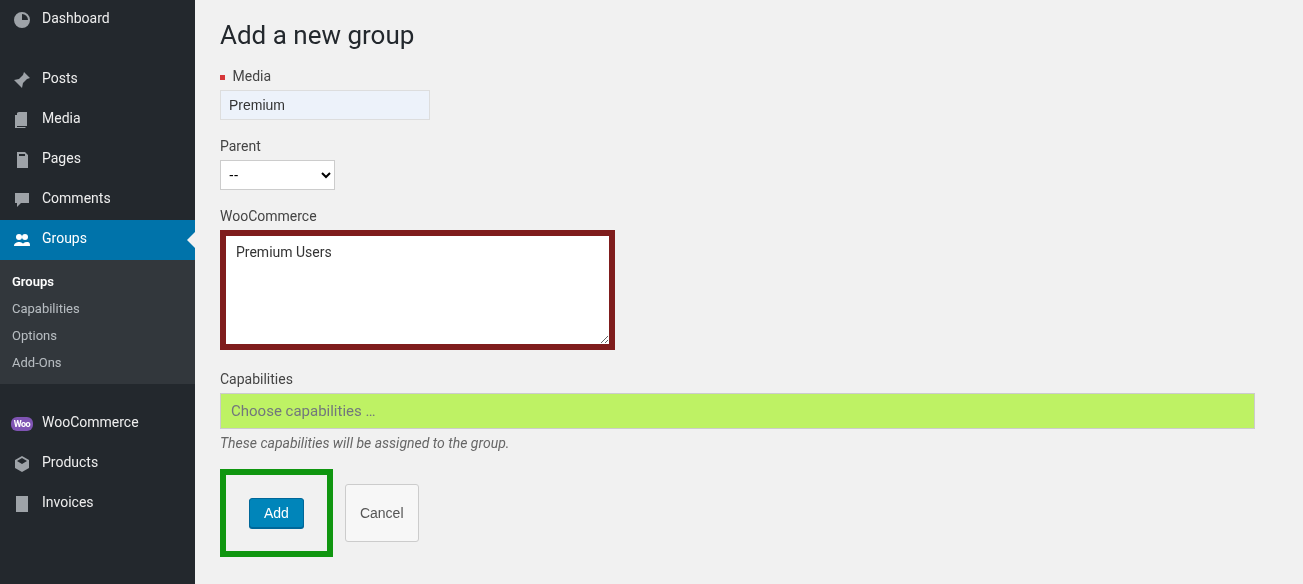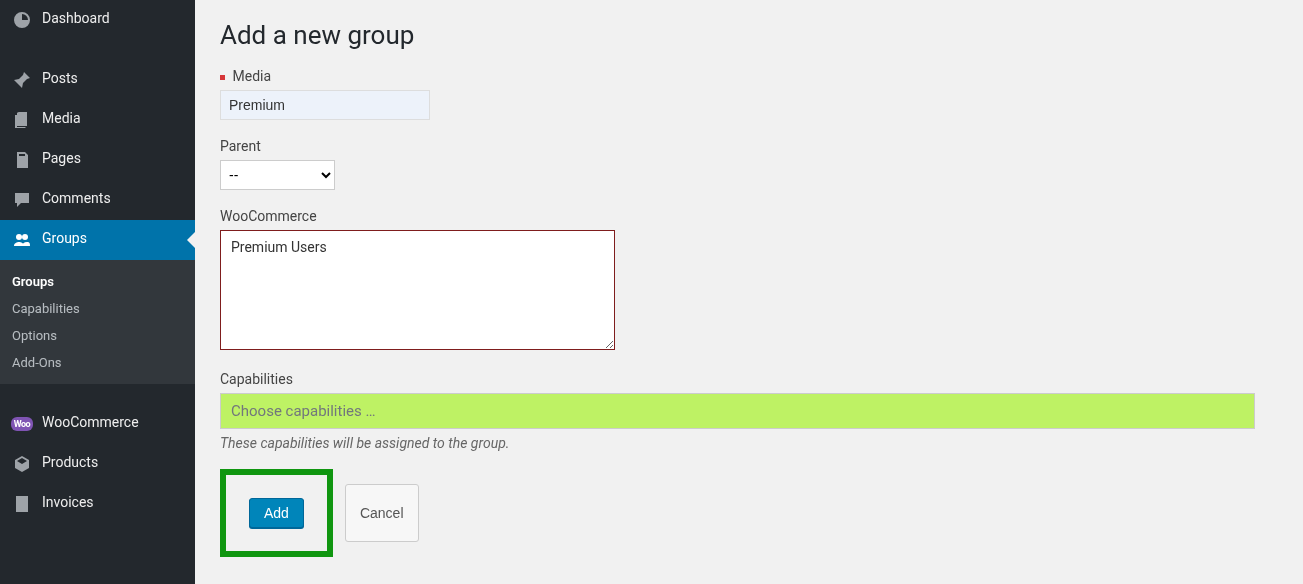--- a/index.html
+++ b/index.html
@@ -110,21 +110,21 @@
       width: 115px;
       padding: 5px 4px;
       border: 1px solid #ccc;
       background: #fff;
       font-size: 14px;
     }
     textarea.description-input {
       width: 395px;
       height: 120px;
       padding: 8px 10px;
-      border: 1px solid #7f1d1d;
+      border: 6px solid #7f1d1d;
       font-size: 14px;
       font-family: inherit;
       color: #333;
       resize: both;
     }
     .capabilities-input {
       width: 1035px;
       padding: 8px 10px;
       border: 1px solid #ccc;
       background: #bef264;

